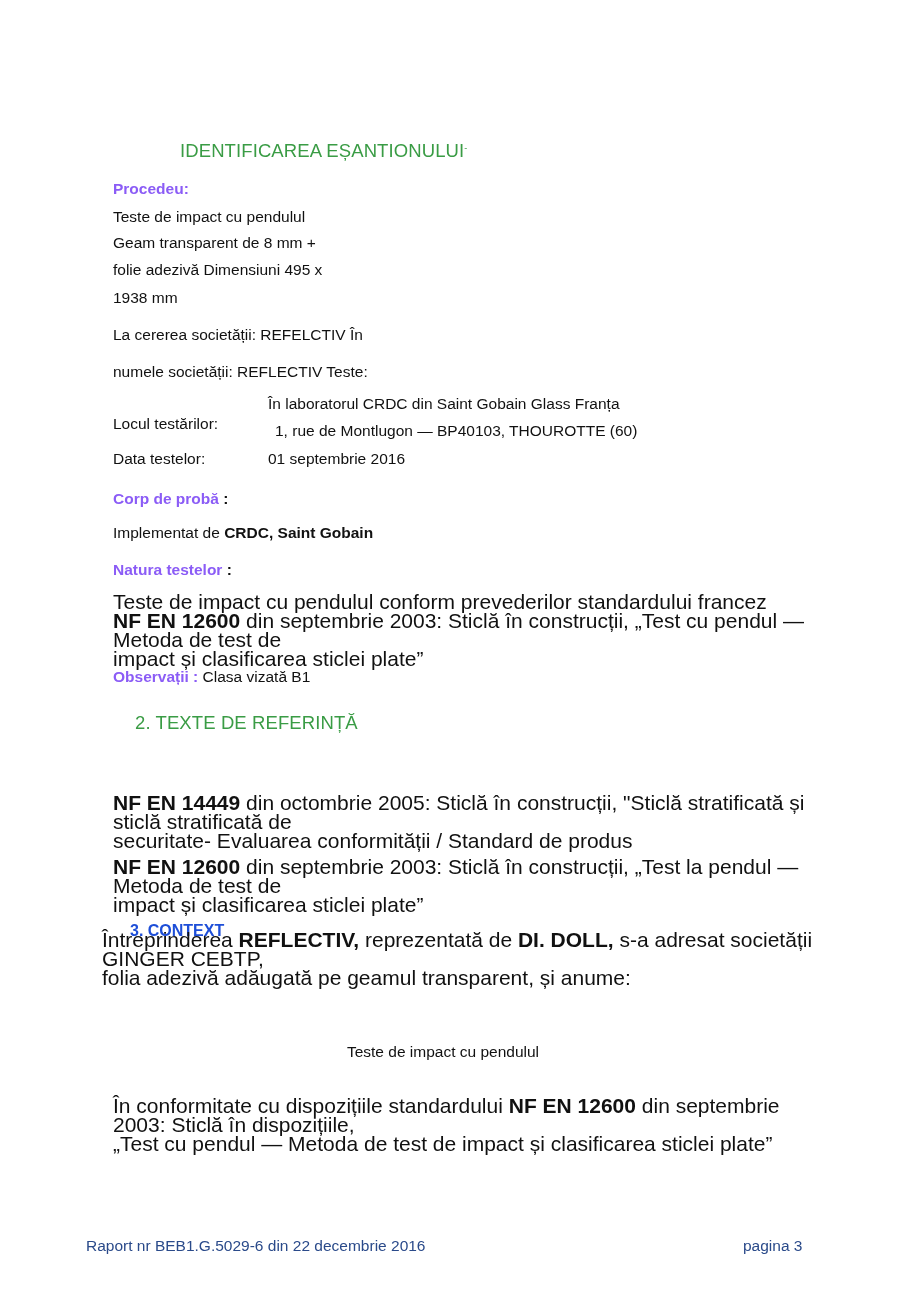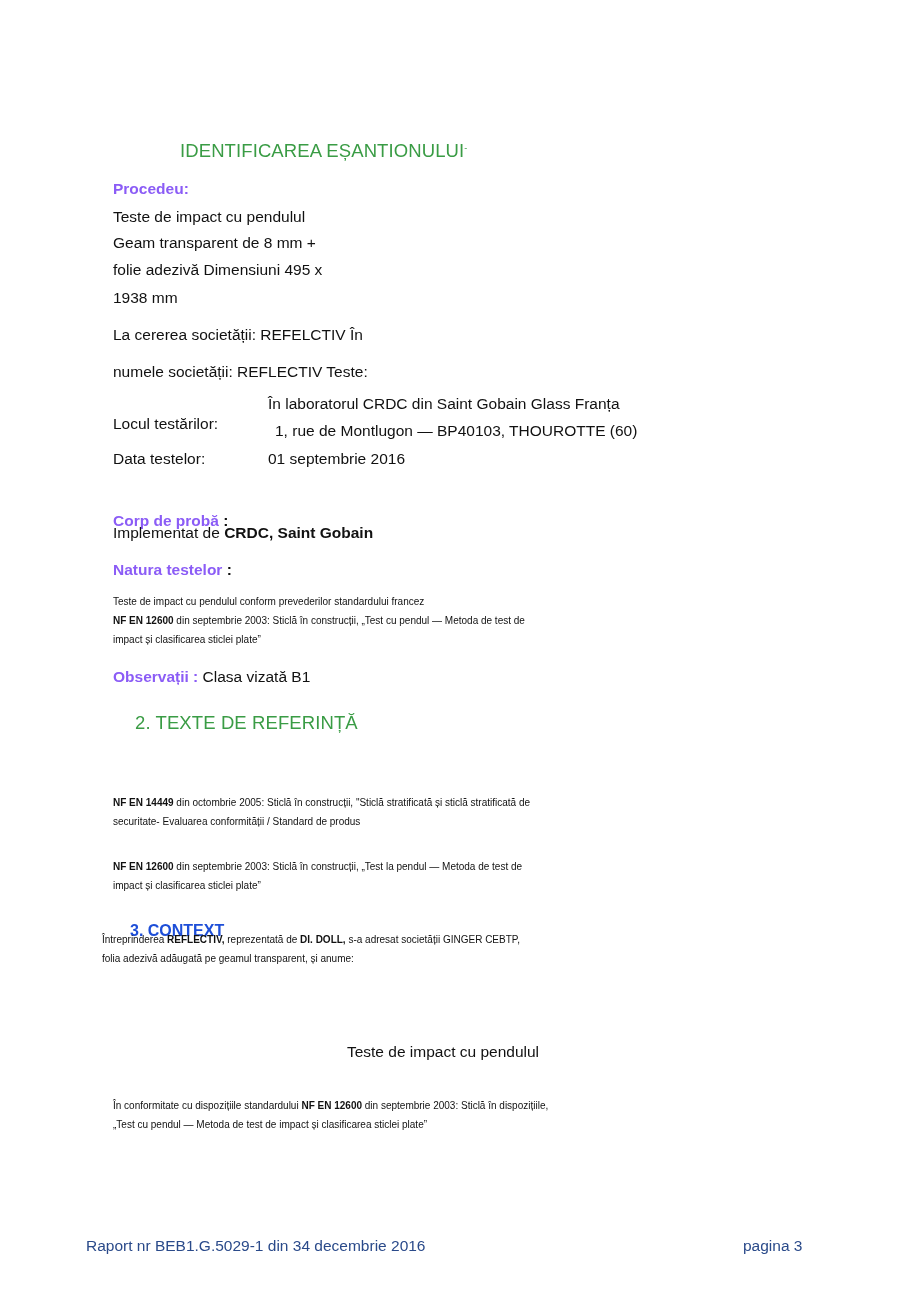--- a/index.html
+++ b/index.html
@@ -8,21 +8,21 @@
     font-family: "Liberation Sans", sans-serif; color: #111111;
   }
   .abs { position: absolute; white-space: nowrap; }
   .txt { font-size: 15.5px; line-height: 20px; }
   .green-title { color: #3a9c45; font-size: 18.5px; letter-spacing: 0.1px; }
   .green-bold { color: #1d4ed8; font-size: 16px; font-weight: bold; }
   .blue-label { color: #8b5cf6; font-size: 15.5px; font-weight: bold; }
   .black-bold { color: #111111; font-weight: bold; }
   .sup { font-size: 9px; vertical-align: 6px; color: #3a9c45; }
   .footer { color: #2a4a8a; font-size: 15.5px; }
-  .para { position: absolute; white-space: normal; font-size: 10px; line-height: 19px; }
+  .para { position: absolute; white-space: normal; font-size: 21px; line-height: 19px; }
 </style>
 </head>
 <body>
 
 <div class="abs green-title" style="left:180px; top:140px;">
   <span>IDENTIFICAREA EȘANTIONULUI</span><span class="sup">-</span>
 </div>
 
 <div class="abs blue-label" style="left:113px; top:180px;">Procedeu:</div>
 <div class="abs txt" style="left:113px; top:207px;">Teste de impact cu pendulul</div>
@@ -33,21 +33,21 @@
 <div class="abs txt" style="left:113px; top:325px;">La cererea societății: REFELCTIV În</div>
 <div class="abs txt" style="left:113px; top:362px;">numele societății: REFLECTIV Teste:</div>
 
 <div class="abs txt" style="left:113px; top:394px;margin-top:20px;">Locul testărilor:</div>
 <div class="abs txt" style="left:268px; top:394px;">În laboratorul CRDC din Saint Gobain Glass Franța</div>
 <div class="abs txt" style="left:275px; top:421px;">1, rue de Montlugon — BP40103, THOUROTTE (60)</div>
 
 <div class="abs txt" style="left:113px; top:449px;">Data testelor:</div>
 <div class="abs txt" style="left:268px; top:449px;text-align:center;">01 septembrie 2016</div>
 
-<div class="abs txt" style="left:113px; top:489px;margin-top:22px;">
+<div class="abs txt" style="left:113px; top:489px;">
   <span class="blue-label">Corp de probă</span><span class="black-bold"> :</span>
 </div>
 <div class="abs txt" style="left:113px; top:523px;">
   <span>Implementat de </span><span class="black-bold">CRDC, Saint Gobain</span>
 </div>
 
 <div class="abs txt" style="left:113px; top:560px;">
   <span class="blue-label">Natura testelor</span><span class="black-bold"> :</span>
 </div>
 <div class="para" style="left:113px; top:592px; width:700px;">
@@ -79,14 +79,14 @@
   <div>folia adezivă adăugată pe geamul transparent, și anume:</div>
 </div>
 
 <div class="abs txt" style="left:0; width:886px; text-align:center; top:1042px;">Teste de impact cu pendulul</div>
 
 <div class="para" style="left:113px; top:1096px; width:720px;">
   <div><span>În conformitate cu dispozițiile standardului </span><span class="black-bold">NF EN 12600</span><span> din septembrie 2003: Sticlă în dispozițiile,</span></div>
   <div>„Test cu pendul — Metoda de test de impact și clasificarea sticlei plate”</div>
 </div>
 
-<div class="abs footer" style="left:86px; top:1237px;">Raport nr BEB1.G.5029-1 din 34 decembrie 2016</div>
+<div class="abs footer" style="left:86px; top:1237px;">Raport nr BEB1.G.5029-6 din 22 decembrie 2016</div>
 <div class="abs footer" style="left:743px; top:1237px;">pagina 3</div>
 
 </body></html>

